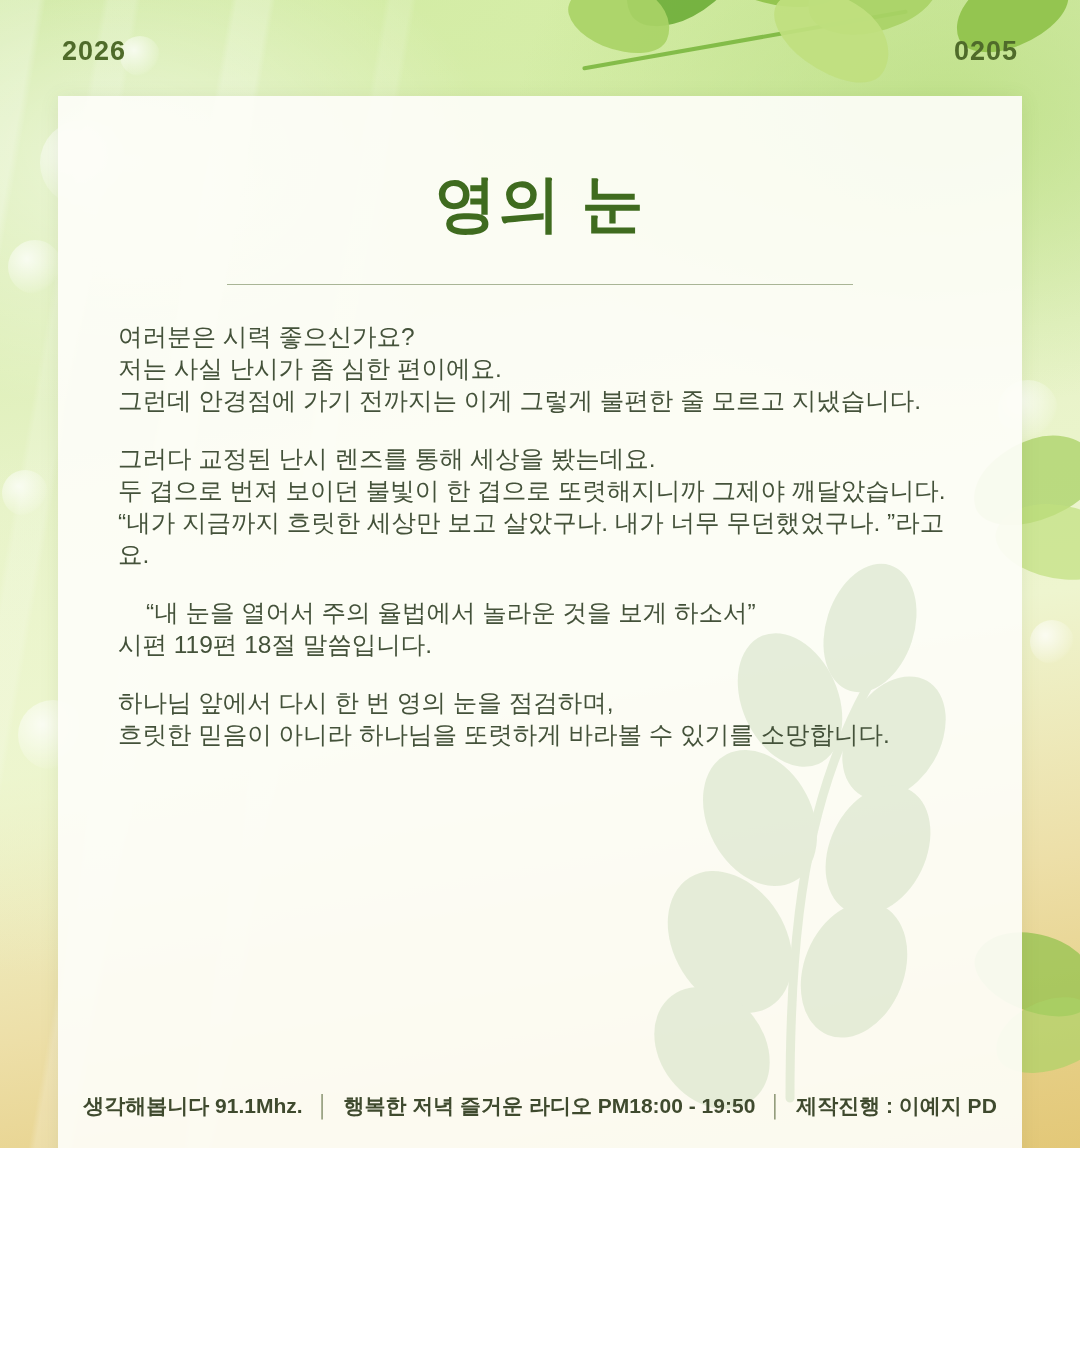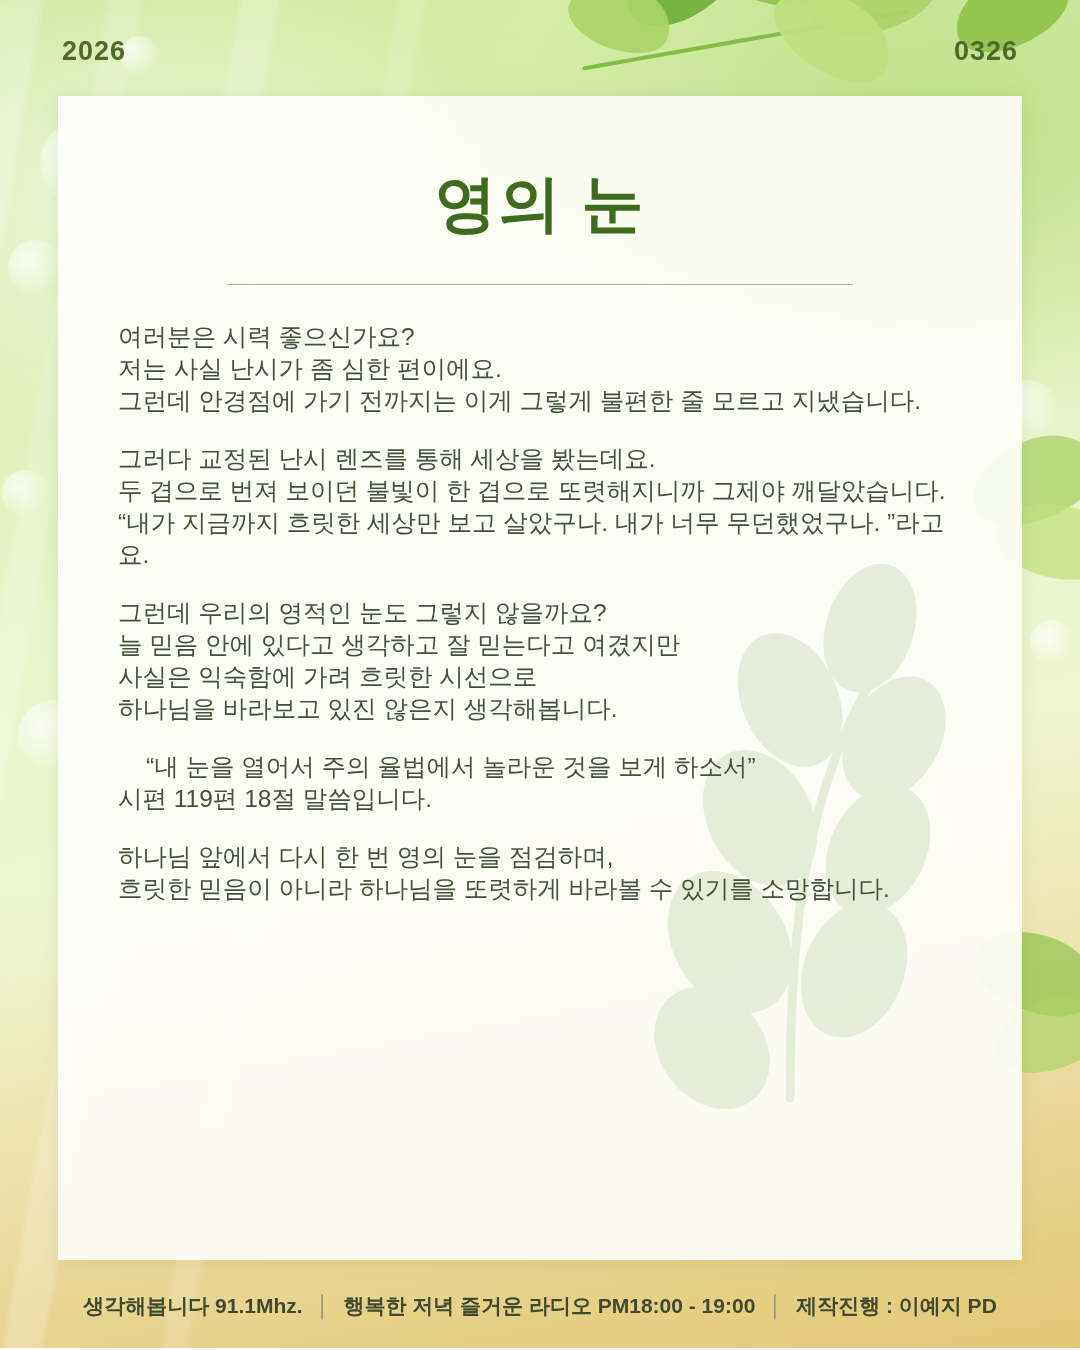--- a/index.html
+++ b/index.html
@@ -9,21 +9,21 @@
   body {
     width: 1080px;
     height: 1350px;
     font-family: "Liberation Sans", sans-serif;
     overflow: hidden;
   }
 
   .page {
     position: relative;
     width: 1080px;
-    height: 1348px;
+    height: 1148px;
     background:
       radial-gradient(ellipse 520px 360px at 12% 14%, rgba(255,255,255,0.55), rgba(255,255,255,0) 70%),
       radial-gradient(ellipse 620px 420px at 88% 10%, rgba(183,221,126,0.75), rgba(183,221,126,0) 70%),
       radial-gradient(ellipse 700px 480px at 50% 0%, rgba(214,238,168,0.85), rgba(214,238,168,0) 72%),
       radial-gradient(ellipse 560px 380px at 5% 62%, rgba(236,246,206,0.8), rgba(236,246,206,0) 70%),
       linear-gradient(170deg, #cbe79a 0%, #d9edb0 18%, #e7f3c8 38%, #eef5cf 58%, #eddfa8 78%, #e6cf86 92%, #e3c878 100%);
     overflow: hidden;
   }
 
   
@@ -180,21 +180,21 @@
   <div class="leaf-top" style="right:-40px; top:430px; width:160px; height:240px;">
     <div class="leaf light" style="left:10px; top:10px; width:130px; height:80px; transform:rotate(-18deg); opacity:0.75;"></div>
     <div class="leaf pale" style="left:36px; top:74px; width:120px; height:74px; transform:rotate(16deg); opacity:0.7;"></div>
   </div>
   <div class="leaf-top" style="right:-34px; top:930px; width:160px; height:200px;">
     <div class="leaf" style="left:20px; top:4px; width:124px; height:78px; transform:rotate(24deg); opacity:0.7;"></div>
     <div class="leaf light" style="left:40px; top:70px; width:112px; height:70px; transform:rotate(-14deg); opacity:0.65;"></div>
   </div>
 
   <div class="header-year">2026</div>
-  <div class="header-date">0326</div>
+  <div class="header-date">0205</div>
 
   <div class="card">
 
     <svg class="watermark" viewBox="0 0 420 560">
       <g fill="#cfdfc0">
         <path d="M236 548 C236 420 244 300 286 196 C300 160 318 126 340 96" stroke="#cfdfc0" stroke-width="9" fill="none" stroke-linecap="round"></path>
         <ellipse cx="316" cy="78" rx="44" ry="66" transform="rotate(18 316 78)"></ellipse>
         <ellipse cx="236" cy="150" rx="48" ry="70" transform="rotate(-24 236 150)"></ellipse>
         <ellipse cx="340" cy="188" rx="46" ry="66" transform="rotate(30 340 188)"></ellipse>
         <ellipse cx="206" cy="268" rx="52" ry="72" transform="rotate(-28 206 268)"></ellipse>
@@ -208,33 +208,29 @@
     <h1 class="title">영의 눈</h1>
     <div class="divider"></div>
 
     <div class="body-text">
       <p>여러분은 시력 좋으신가요?
 저는 사실 난시가 좀 심한 편이에요.
 그런데 안경점에 가기 전까지는 이게 그렇게 불편한 줄 모르고 지냈습니다.</p>
       <p>그러다 교정된 난시 렌즈를 통해 세상을 봤는데요.
 두 겹으로 번져 보이던 불빛이 한 겹으로 또렷해지니까 그제야 깨달았습니다.
 “내가 지금까지 흐릿한 세상만 보고 살았구나. 내가 너무 무던했었구나. ”라고요.</p>
-      <p>그런데 우리의 영적인 눈도 그렇지 않을까요?
-늘 믿음 안에 있다고 생각하고 잘 믿는다고 여겼지만
-사실은 익숙함에 가려 흐릿한 시선으로
-하나님을 바라보고 있진 않은지 생각해봅니다.</p>
       <p class="verse">“내 눈을 열어서 주의 율법에서 놀라운 것을 보게 하소서”</p>
       <p class="tight">시편 119편 18절 말씀입니다.</p>
       <p>하나님 앞에서 다시 한 번 영의 눈을 점검하며,
 흐릿한 믿음이 아니라 하나님을 또렷하게 바라볼 수 있기를 소망합니다.</p>
     </div>
 
   </div>
 
   <div class="footer">
     <span>생각해봅니다 91.1Mhz.</span>
     <span class="sep">│</span>
-    <span>행복한 저녁 즐거운 라디오 PM18:00 - 19:00</span>
+    <span>행복한 저녁 즐거운 라디오 PM18:00 - 19:50</span>
     <span class="sep">│</span>
     <span>제작진행 : 이예지 PD</span>
   </div>
 
 </div>
 
 </body></html>

